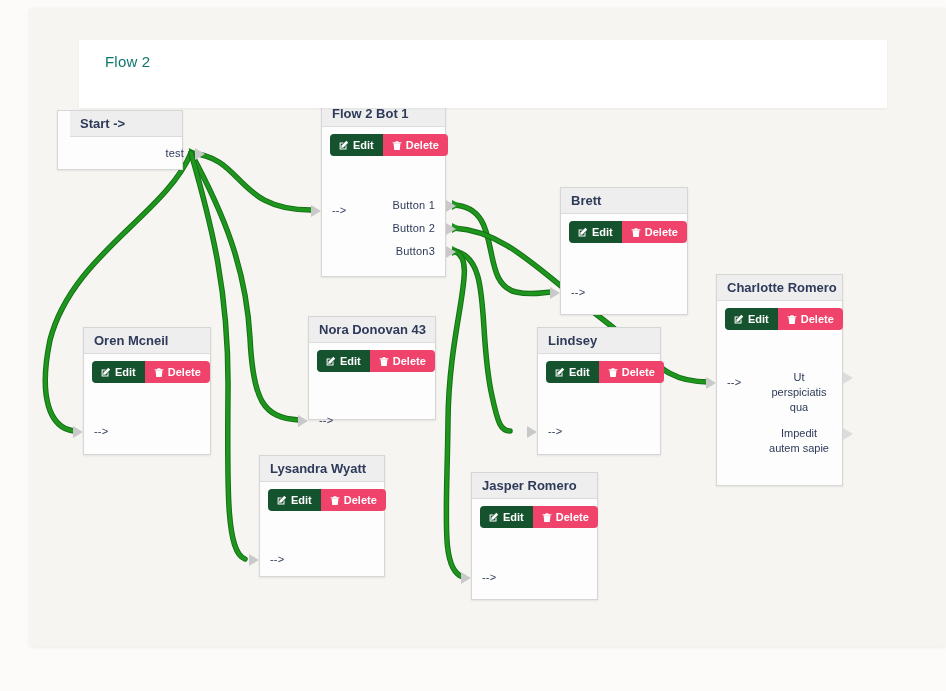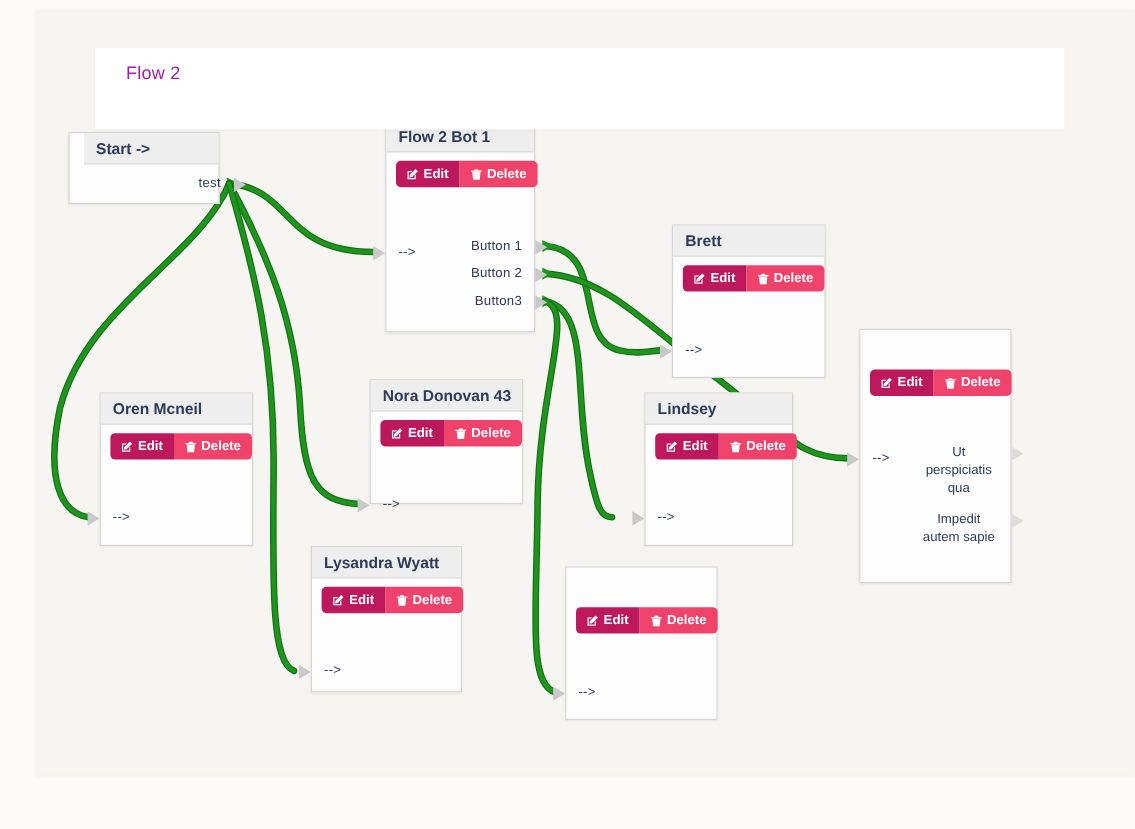--- a/index.html
+++ b/index.html
@@ -17,21 +17,21 @@
   }
   
   #title-card{
     position:absolute;left:49px;top:32px;width:808px;height:68px;
     background:#ffffff;
     box-shadow:0 1px 2px rgba(0,0,0,0.05);
     z-index:3;
   }
   #page-title{
     position:absolute;left:26px;top:13px;
-    font-size:15px;color:#a21caf;letter-spacing:0.2px;
+    font-size:15px;color:#0f766e;letter-spacing:0.2px;
   }
   
   #wires{position:absolute;left:0;top:0;z-index:1;}
   
   .flow-node{
     position:absolute;z-index:2;box-sizing:border-box;
     background:#fdfdfd;border:1px solid #d6d6d6;
     box-shadow:0 1px 2px rgba(0,0,0,0.08);
   }
   .node-header{
@@ -41,21 +41,21 @@
     white-space:nowrap;overflow:hidden;
   }
   .btn-group{
     position:absolute;left:8px;top:33px;display:flex;height:22px;
   }
   .node-btn{
     display:flex;align-items:center;gap:4px;border:none;cursor:pointer;
     font-family:"Liberation Sans", sans-serif;
     font-size:11px;font-weight:bold;color:#ffffff;padding:0 9px;height:22px;
   }
-  .btn-edit{background:#be185d;border-radius:4px 0 0 4px;}
+  .btn-edit{background:#14532d;border-radius:4px 0 0 4px;}
   .btn-delete{background:#f0436b;border-radius:0 4px 4px 0;}
   .node-btn svg{display:block;}
   
   .port-row{position:absolute;width:100%;box-sizing:border-box;}
   .port-label{
     font-size:11px;color:#2e3a59;letter-spacing:0.2px;
     white-space:nowrap;
   }
   .port-in-label{position:absolute;left:10px;top:-7px;}
   .port-out-label{position:absolute;right:10px;top:-7px;text-align:right;}
@@ -256,20 +256,21 @@
           </svg>
           <span>Delete</span>
         </button>
       </div>
       <div class="port-row" style="top: 104px;">
         <span class="tri tri-in"></span>
         <span class="port-label port-in-label">--&gt;</span>
       </div>
     </div>
     <div class="flow-node" style="left: 471px; top: 472px; width: 127px; height: 128px;">
+      <div class="node-header">Jasper Romero</div>
       <div class="btn-group">
         <button class="node-btn btn-edit">
           <svg width="10" height="10" viewBox="0 0 16 16" fill="#fff">
             <path d="M11.7 1.3l3 3-7.6 7.6-3.7.7.7-3.7z"></path>
             <path d="M1 4h6.5L5.9 5.6H2.6v7.8h7.8V10L12 8.4V15H1z"></path>
           </svg>
           <span>Edit</span>
         </button>
         <button class="node-btn btn-delete">
           <svg width="10" height="11" viewBox="0 0 16 16" fill="#fff">
@@ -278,20 +279,21 @@
           </svg>
           <span>Delete</span>
         </button>
       </div>
       <div class="port-row" style="top: 105px;">
         <span class="tri tri-in"></span>
         <span class="port-label port-in-label">--&gt;</span>
       </div>
     </div>
     <div class="flow-node" style="left: 716px; top: 274px; width: 127px; height: 212px;">
+      <div class="node-header">Charlotte Romero</div>
       <div class="btn-group">
         <button class="node-btn btn-edit">
           <svg width="10" height="10" viewBox="0 0 16 16" fill="#fff">
             <path d="M11.7 1.3l3 3-7.6 7.6-3.7.7.7-3.7z"></path>
             <path d="M1 4h6.5L5.9 5.6H2.6v7.8h7.8V10L12 8.4V15H1z"></path>
           </svg>
           <span>Edit</span>
         </button>
         <button class="node-btn btn-delete">
           <svg width="10" height="11" viewBox="0 0 16 16" fill="#fff">

